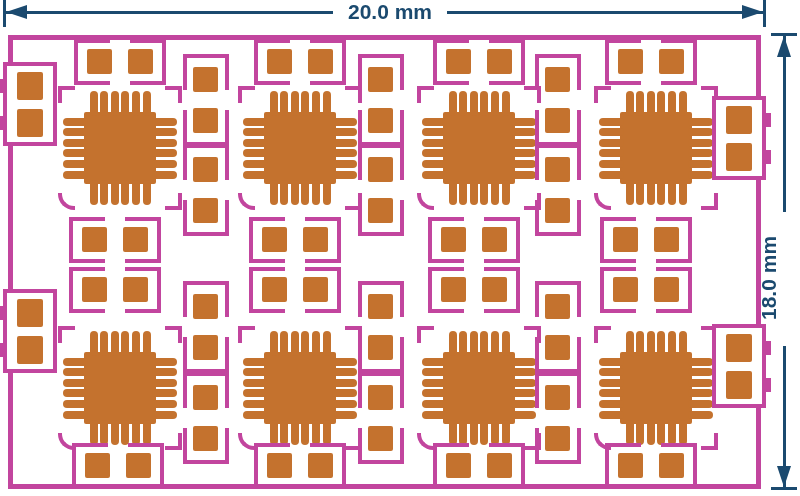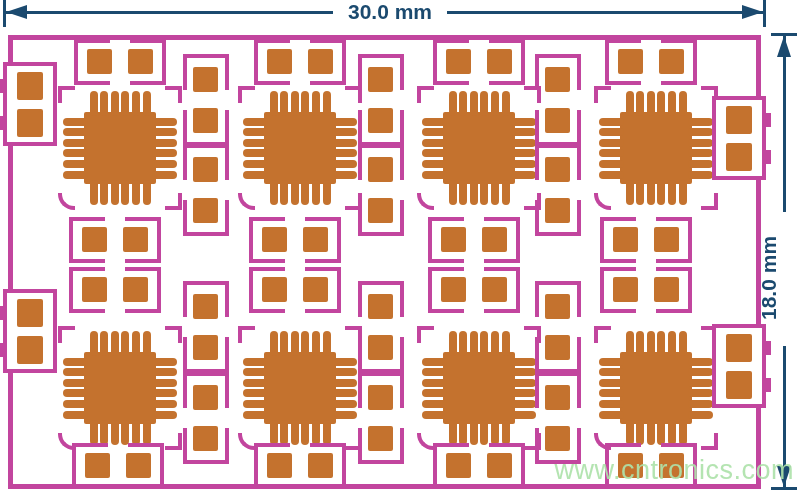--- a/index.html
+++ b/index.html
@@ -495,24 +495,23 @@
         <div class="tab" style="top: 54px; right: -5px;"></div>
       </div>
     </div>
 
   <div class="dim" style="left:3px; top:0; width:3px; height:27px;"></div>
   <div class="dim" style="left:763px; top:0; width:3px; height:27px;"></div>
   <div class="dim" style="left:6px; top:11px; width:327px; height:3px;"></div>
   <div class="dim" style="left:447px; top:11px; width:316px; height:3px;"></div>
   <div class="arrow left" style="left:6px; top:5px;"></div>
   <div class="arrow right" style="left:742px; top:5px;"></div>
-  <div class="dim-label" id="dim-h-label">30.0 mm</div>
+  <div class="dim-label" id="dim-h-label">20.0 mm</div>
 
   <div class="dim" style="left:771px; top:33px; width:26px; height:3px;"></div>
   <div class="dim" style="left:771px; top:487px; width:26px; height:3px;"></div>
   <div class="dim" style="left:783px; top:36px; width:3px; height:176px;"></div>
   <div class="dim" style="left:783px; top:346px; width:3px; height:141px;"></div>
   <div class="arrow up" style="left:777px; top:36px;"></div>
   <div class="arrow down" style="left:777px; top:466px;"></div>
   <div class="dim-label" id="dim-v-label">18.0 mm</div>
 
-  <div id="watermark">www.cntronics.com</div>
 </div>
 
 </body></html>

